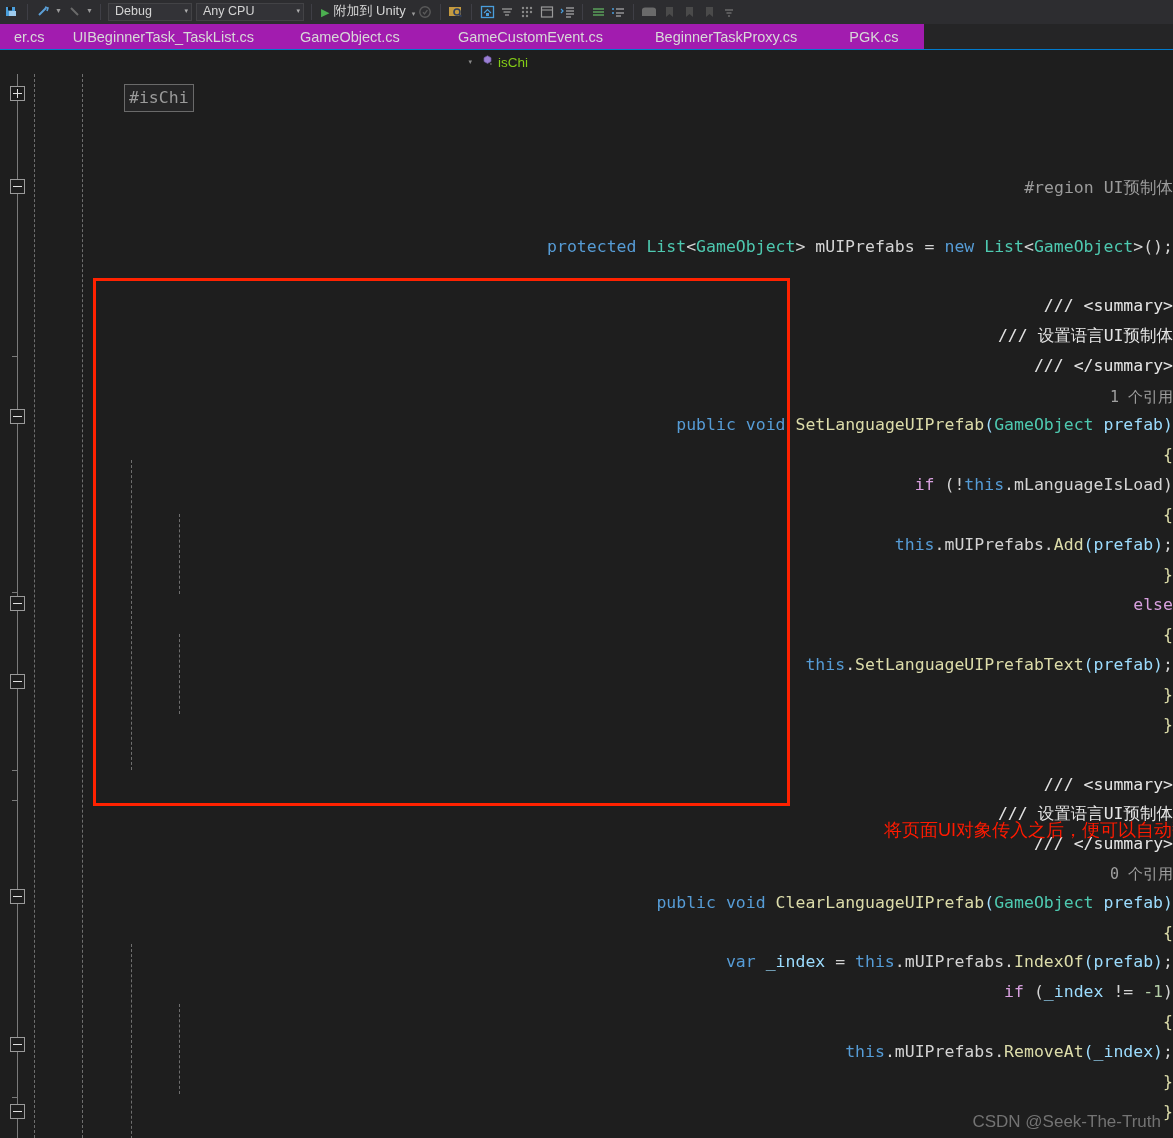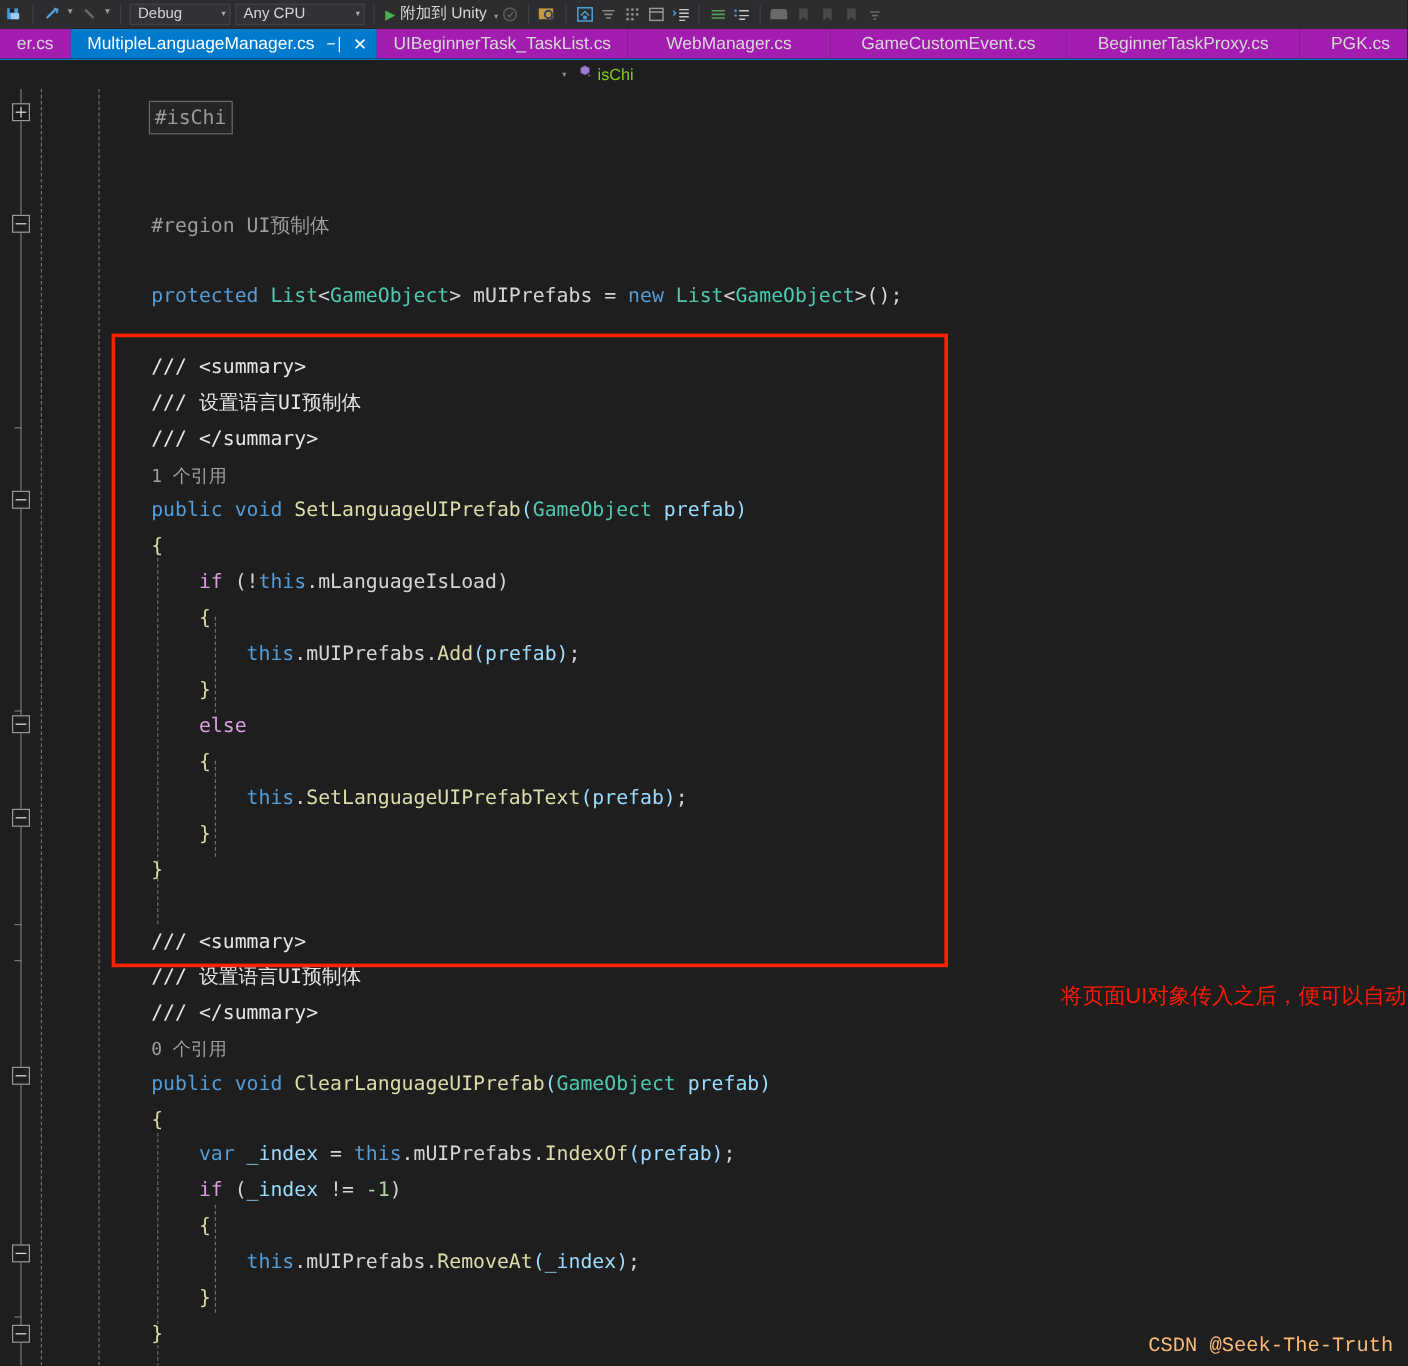--- a/index.html
+++ b/index.html
@@ -7,20 +7,21 @@
     margin: 0; padding: 0;
     width: 1173px; height: 1138px;
     background: #1e1e1e;
     font-family: "Liberation Sans", sans-serif;
     overflow: hidden;
   }
   #app {
     position: relative;
     width: 1173px; height: 1138px;
     background: #1e1e1e;
+    text-align: right;
   }
 
   
   .toolbar {
     position: absolute; left: 0; top: 0;
     width: 1173px; height: 24px;
     background: #2d2d30;
     display: flex; align-items: center;
     padding: 0 2px;
     overflow: hidden;
@@ -178,23 +179,23 @@
     color: #ff1a00;
     font-family: "Liberation Sans", sans-serif;
     font-size: 18px;
     white-space: nowrap;
   }
 
   
   .watermark {
     position: absolute;
     right: 12px; bottom: 6px;
-    color: #fdba74;
+    color: #737373;
     font-size: 17px;
-    font-family: Liberation Mono, monospace;
+    font-family: Liberation Sans, sans-serif;
     white-space: nowrap;
     margin-left: 36px;
   }
 </style>
 </head>
 <body>
 
 <div id="app">
 
   <div class="toolbar">
@@ -329,30 +330,25 @@
       <svg width="14" height="14" viewBox="0 0 14 14">
           <path d="M3 5 H11 M4.5 8 H9.5 M6 11 H8" stroke="#6a6a6a" stroke-width="1.4"></path>
         </svg>
     </div>
   </div>
 
   <div class="tabbar">
     <div class="tab">
       <span>er.cs</span>
     </div>
-    <div class="tab active">
-      <span>MultipleLanguageManager.cs</span>
-      <span class="pin">−∣</span>
-      <span class="close">✕</span>
-    </div>
     <div class="tab">
       <span>UIBeginnerTask_TaskList.cs</span>
     </div>
     <div class="tab" style="padding:0 32px">
-      <span>WebManager.cs</span>
+      <span>GameObject.cs</span>
     </div>
     <div class="tab" style="padding:0 26px">
       <span>GameCustomEvent.cs</span>
     </div>
     <div class="tab" style="padding:0 26px">
       <span>BeginnerTaskProxy.cs</span>
     </div>
     <div class="tab" style="padding:0 26px">
       <span>PGK.cs</span>
     </div>

